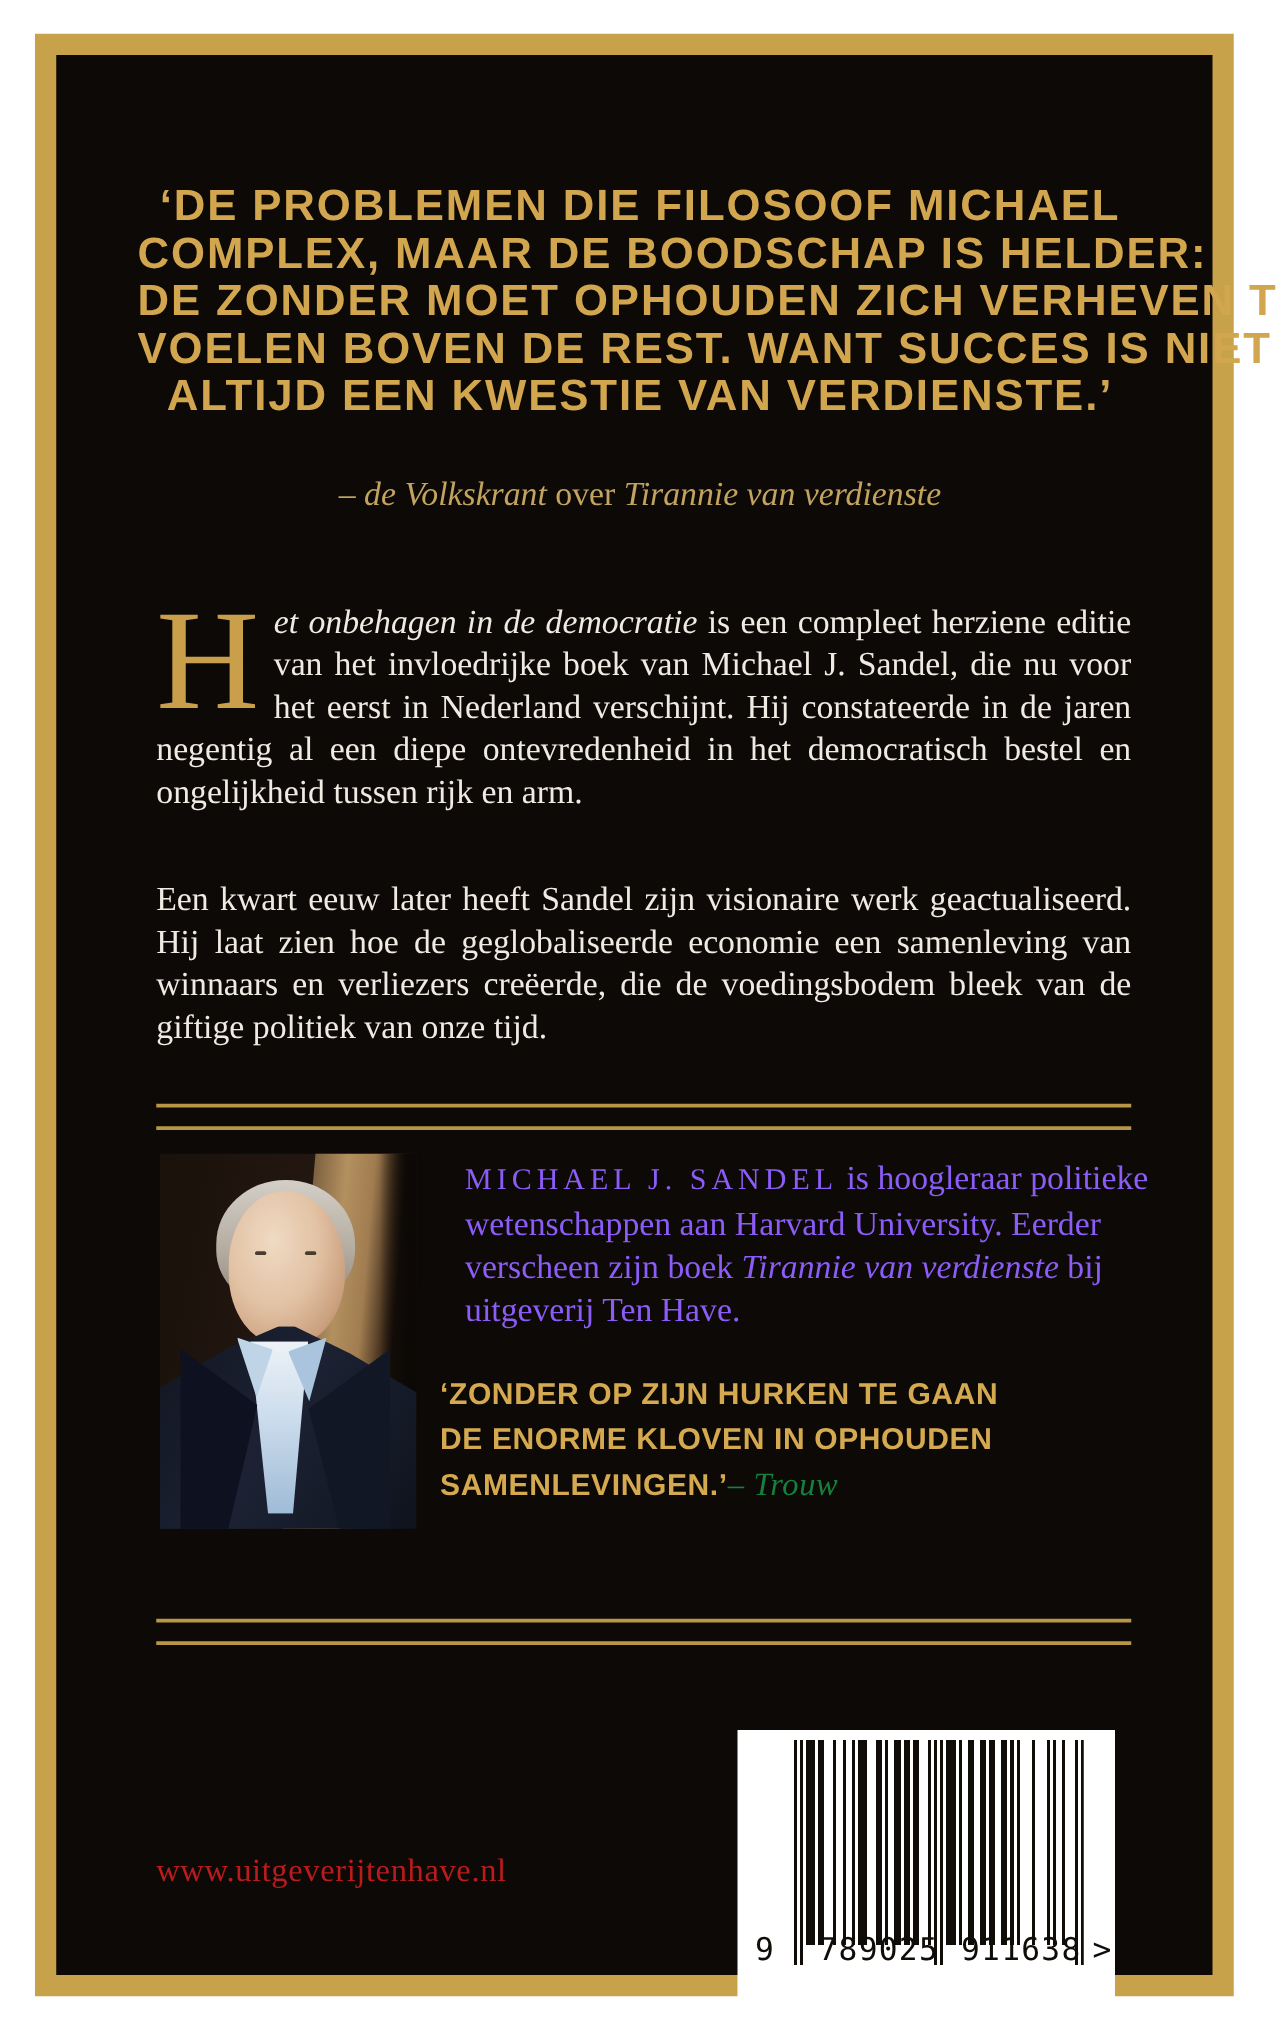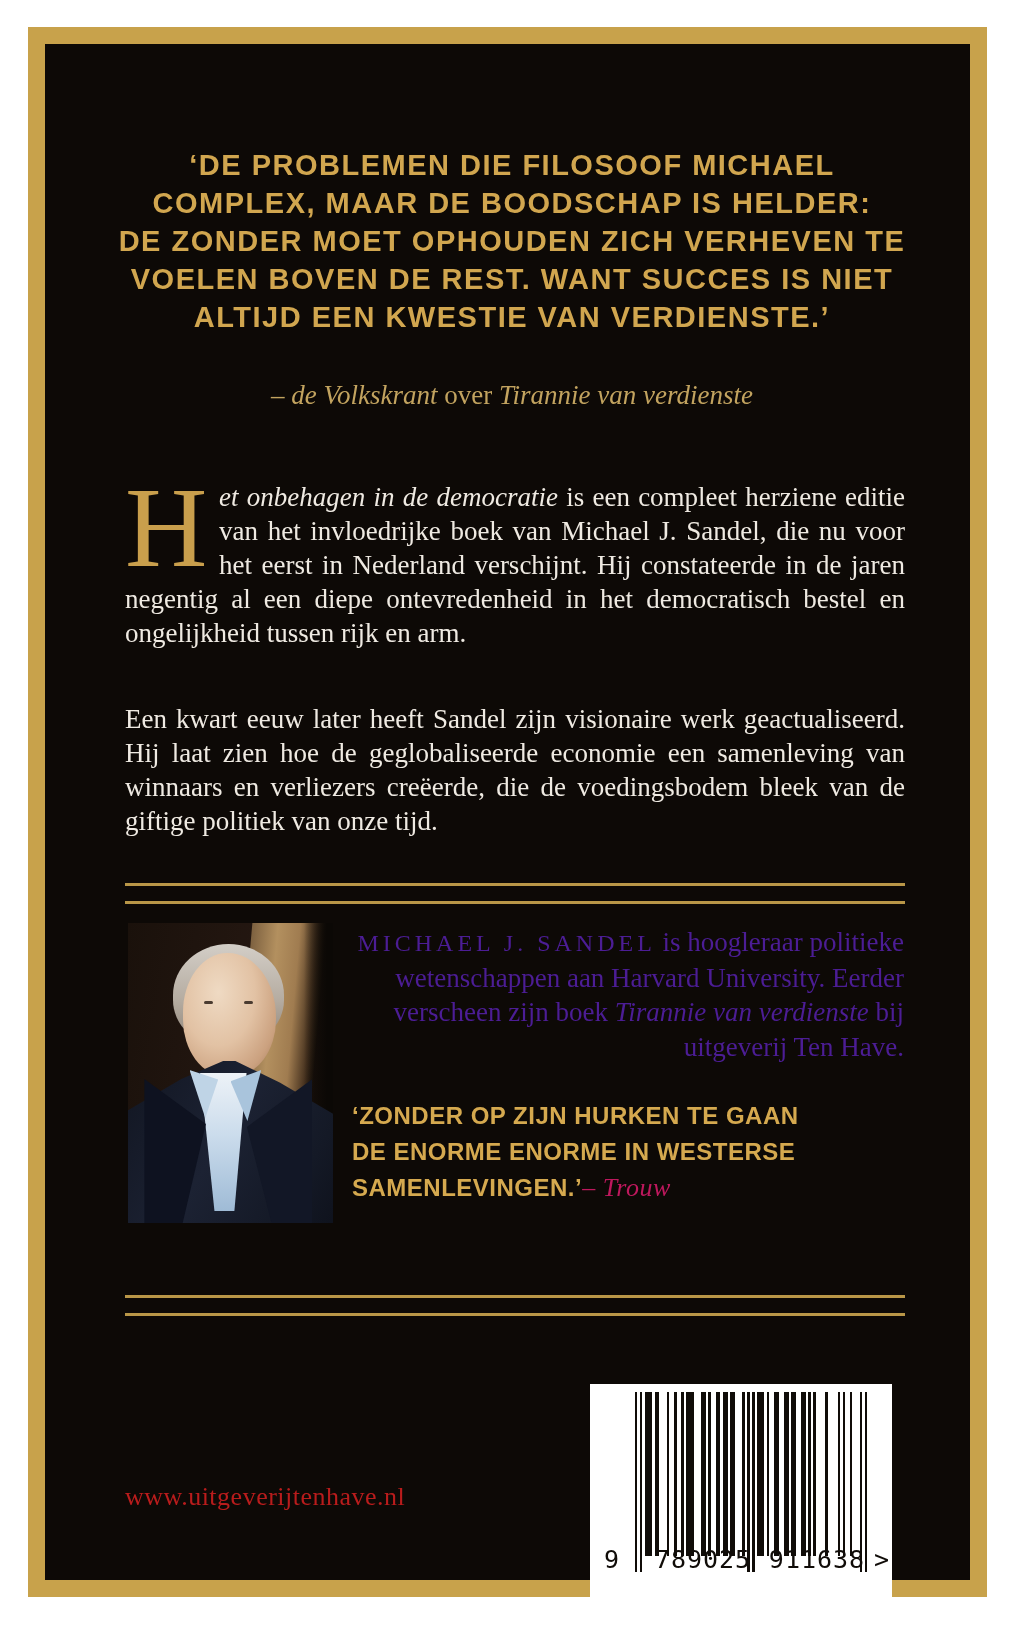--- a/index.html
+++ b/index.html
@@ -14,21 +14,21 @@
     background:#C8A24B;
   }
   .cover{
     position:absolute;left:17px;top:17px;right:17px;bottom:17px;
     background:#0D0906;
   }
   
   .press-quote-top{
     position:absolute;left:110px;top:146px;width:804px;
     color:#D1A64F;font-family:"Liberation Sans", sans-serif;
-    font-weight:700;font-size:29px;line-height:38px;letter-spacing:1.5px;
+    font-weight:700;font-size:35px;line-height:38px;letter-spacing:1.5px;
     text-align:center;
   }
   .press-quote-top .pq-line{display:block;white-space:nowrap;}
   .attribution-volkskrant{
     position:absolute;left:112px;top:380px;width:800px;text-align:center;
     color:#C2A35F;font-size:27px;line-height:30px;
   }
   .attribution-volkskrant .it{font-style:italic;}
   
   .para{
@@ -104,33 +104,33 @@
   }
   .photo-lapel-left{
     position:absolute;left:8%;top:52%;width:30%;height:50%;
     background:#0E1220;clip-path:polygon(0 0,100% 30%,60% 100%,0 100%);
   }
   .photo-lapel-right{
     position:absolute;left:58%;top:52%;width:32%;height:50%;
     background:#121726;clip-path:polygon(100% 0,0 32%,40% 100%,100% 100%);
   }
   .author-bio{
-    position:absolute;left:352px;top:925px;width:552px;
-    color:#4c1d95;font-size:27px;line-height:34.5px;text-align:right;
+    position:absolute;left:372px;top:925px;width:552px;
+    color:#8b5cf6;font-size:27px;line-height:34.5px;
   }
   .author-name{letter-spacing:4px;font-size:24px;}
   
   .press-quote-trouw{
     position:absolute;left:352px;top:1098px;width:560px;
     color:#D5A94F;font-family:"Liberation Sans", sans-serif;
     font-weight:700;font-size:24px;line-height:36px;letter-spacing:0.5px;
   }
   .press-quote-trouw .pq-line{display:block;white-space:nowrap;}
   .attribution-trouw{
-    color:#be185d;font-family:"Liberation Serif", serif;
+    color:#15803d;font-family:"Liberation Serif", serif;
     font-weight:400;font-style:italic;font-size:26px;letter-spacing:0.5px;
   }
   
   .website{
     position:absolute;left:125px;top:1482px;
     color:#b91c1c;font-size:26px;letter-spacing:0.5px;
   }
   
   .barcode-panel{
     position:absolute;left:590px;top:1384px;width:302px;height:249px;
@@ -186,21 +186,21 @@
     <div class="photo-collar-left"></div>
     <div class="photo-collar-right"></div>
     <div class="photo-lapel-left"></div>
     <div class="photo-lapel-right"></div>
   </div>
 
   <div class="author-bio"><span class="author-name">MICHAEL J. SANDEL</span><span> is hoogleraar politieke wetenschappen aan Harvard University. Eerder verscheen zijn boek </span><span class="ital">Tirannie van verdienste</span><span> bij uitgeverij Ten Have.</span></div>
 
   <div class="press-quote-trouw">
     <span class="pq-line">‘ZONDER OP ZIJN HURKEN TE GAAN</span>
-    <span class="pq-line">DE ENORME ENORME IN WESTERSE</span>
+    <span class="pq-line">DE ENORME KLOVEN IN OPHOUDEN</span>
     <span class="pq-line"><span>SAMENLEVINGEN.’</span><span class="attribution-trouw">– Trouw</span></span>
   </div>
 
   <div class="double-rule rule-bottom">
     <div class="bar b1"></div>
     <div class="bar b2"></div>
   </div>
 
   <div class="website">www.uitgeverijtenhave.nl</div>
 

